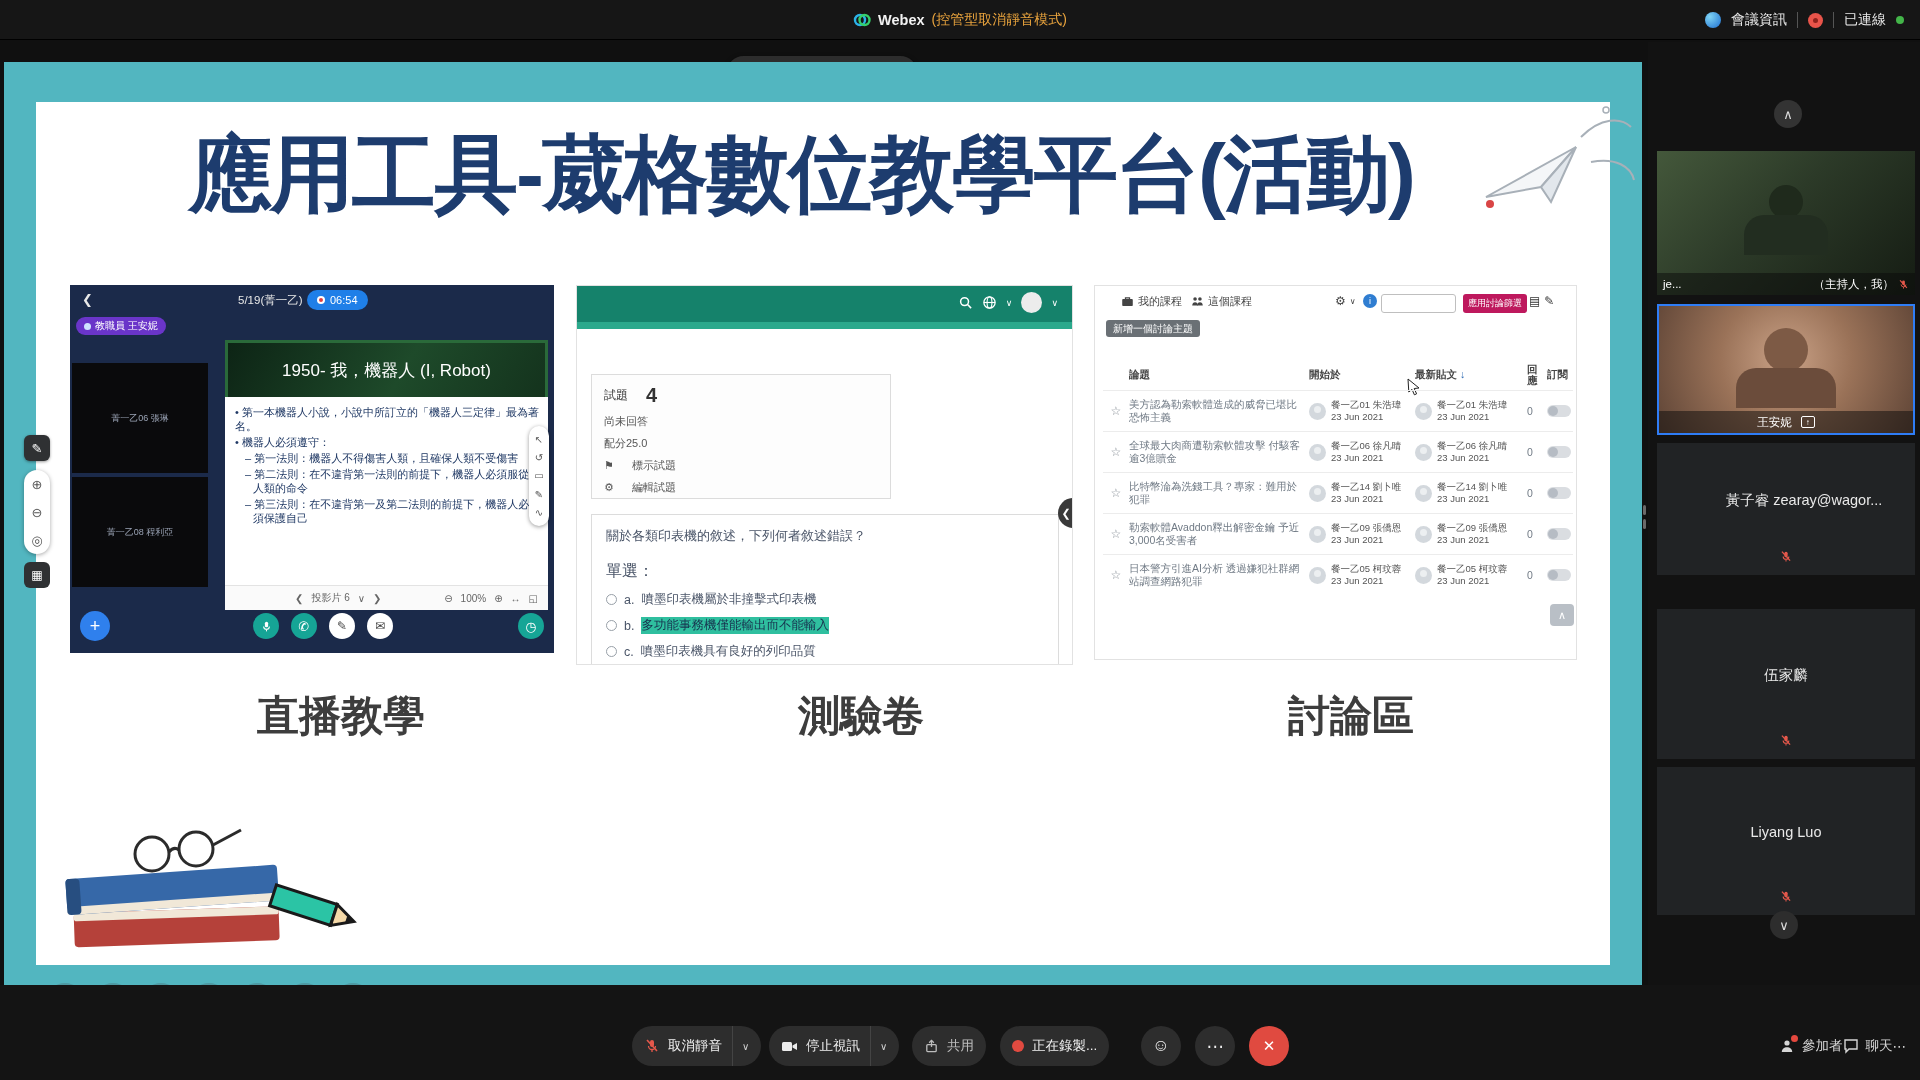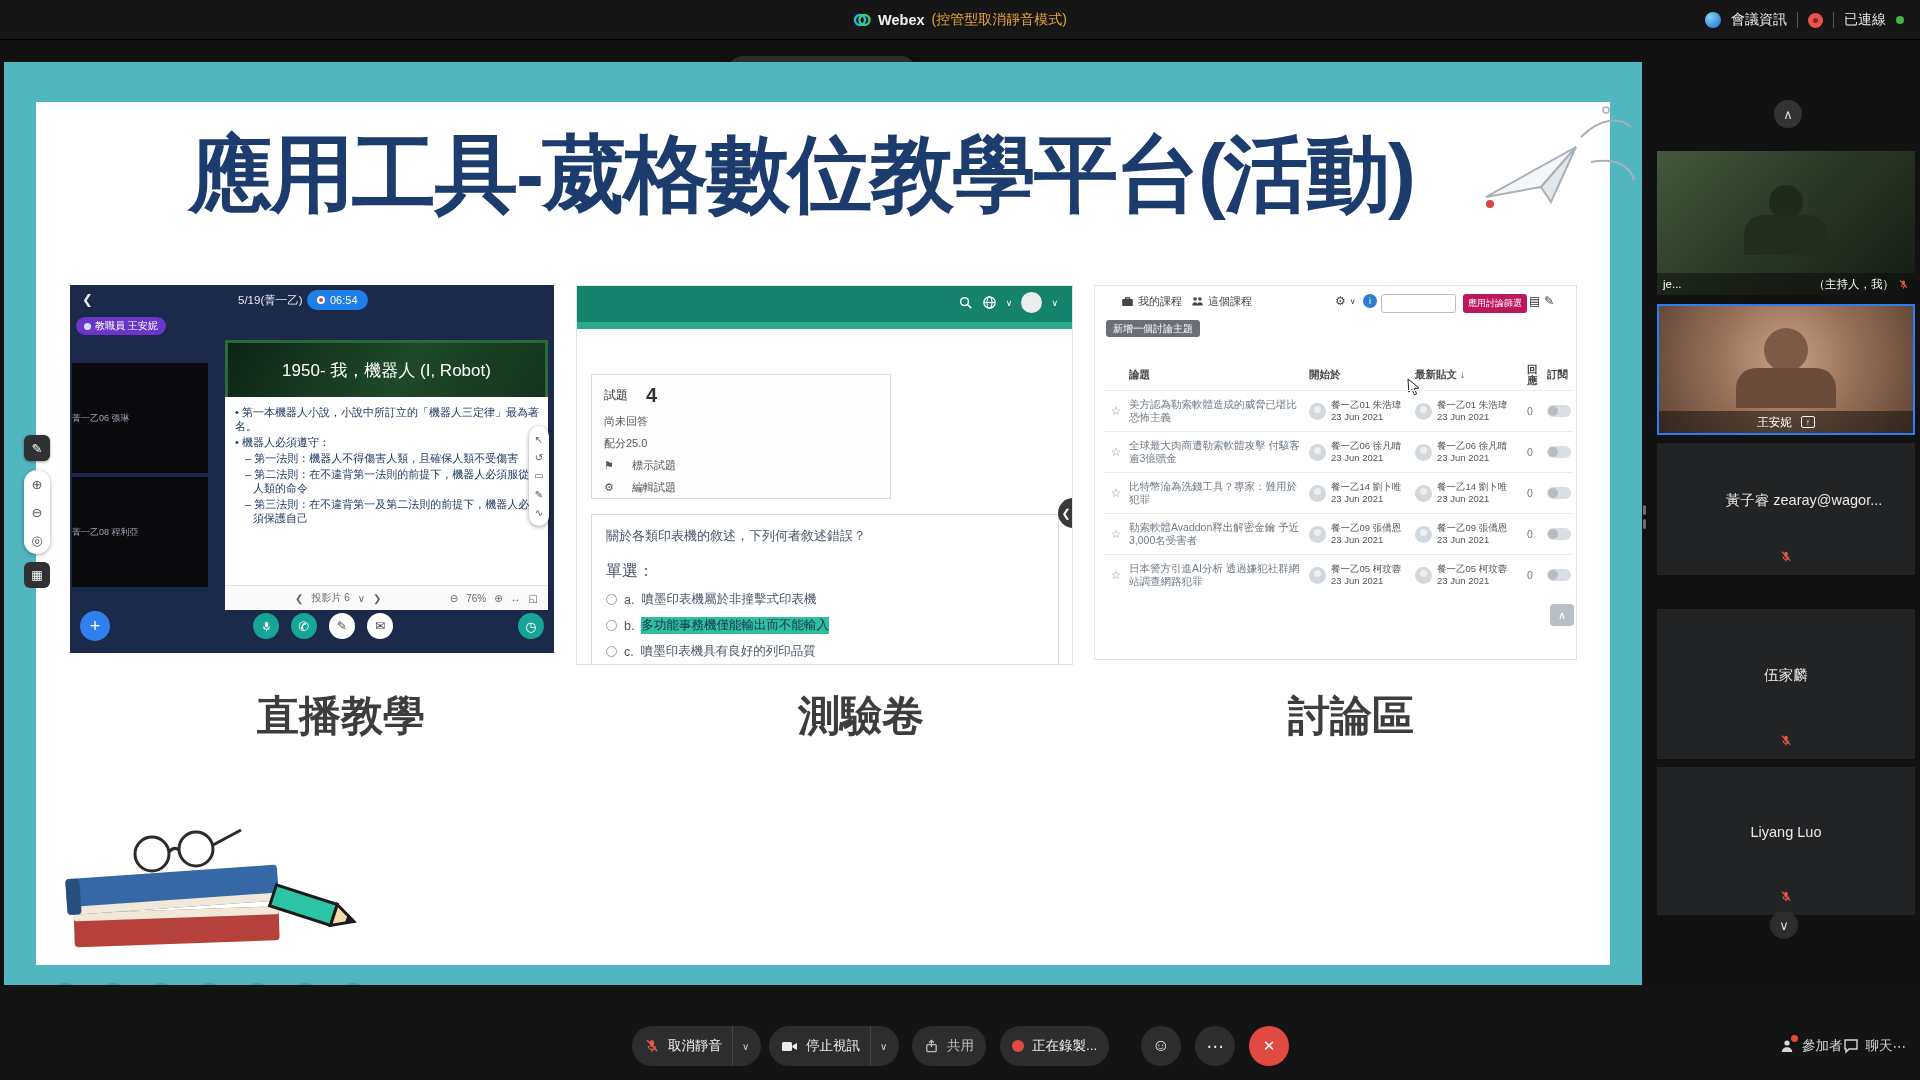--- a/index.html
+++ b/index.html
@@ -38,21 +38,21 @@
 
   
   .shot1{left:34px;top:183px;width:484px;height:368px;background:#1b2a4a;color:#dfe3ee;overflow:hidden;}
   .s1-head{position:absolute;left:0;top:0;width:100%;height:30px;display:flex;align-items:center;}
   .s1-back{position:absolute;left:12px;top:7px;color:#e8e8e8;font-size:13px;}
   .s1-date{position:absolute;left:168px;top:8px;font-size:11.5px;color:#e8e8e8;}
   .s1-timer{position:absolute;left:237px;top:5px;height:20px;padding:0 10px;border-radius:10px;background:#1f7fe8;display:flex;align-items:center;gap:5px;font-size:11px;color:#fff;}
   .s1-timer .dot{width:8px;height:8px;border-radius:50%;background:#e03e3e;border:2px solid #fff;}
   .s1-badge{position:absolute;left:6px;top:32px;height:18px;padding:0 8px;border-radius:9px;background:#6a35c9;color:#fff;font-size:10px;display:flex;align-items:center;gap:4px;}
   .s1-badge .mdot{width:7px;height:7px;border-radius:50%;background:#cfe3ff;}
-  .s1-tile{position:absolute;left:2px;width:136px;height:110px;background:#0a0a0c;display:flex;align-items:center;justify-content:flex-start;color:#9aa3b5;font-size:9px;}
+  .s1-tile{position:absolute;left:2px;width:136px;height:110px;background:#0a0a0c;display:flex;align-items:center;justify-content:center;color:#9aa3b5;font-size:9px;}
   .s1-slide{position:absolute;left:155px;top:55px;width:323px;height:270px;background:#fff;}
   .s1-green{position:absolute;left:0;top:0;width:100%;height:57px;background:linear-gradient(120deg,#0d2415,#1e4a2a 55%,#14331d);display:flex;align-items:center;justify-content:center;color:#fff;font-size:17px;border:3px solid #2a6a3a;border-bottom:none;}
   .s1-body{position:absolute;left:0;top:57px;width:100%;height:188px;padding:8px 8px 0 10px;color:#1f3864;font-size:11px;line-height:14px;}
   .s1-body .b{margin-bottom:2px;}
   .s1-body .law{padding-left:18px;text-indent:-8px;}
   .s1-nav{position:absolute;left:0;top:245px;width:100%;height:25px;background:#fafafa;border-top:1px solid #e3e3e3;color:#666;font-size:10px;display:flex;align-items:center;}
   .s1-nav .mid{position:absolute;left:70px;display:flex;gap:8px;align-items:center;}
   .s1-nav .zoomr{position:absolute;right:10px;display:flex;gap:8px;align-items:center;}
   .mini-tools{position:absolute;left:459px;top:141px;width:20px;height:100px;background:#fff;border-radius:10px;box-shadow:0 1px 4px rgba(0,0,0,.4);display:flex;flex-direction:column;align-items:center;justify-content:space-around;color:#555;font-size:10px;padding:4px 0;}
   .s1-bottom{position:absolute;left:0;bottom:8px;width:100%;height:34px;}
@@ -223,21 +223,21 @@
           </div>
           <div class="s1-nav">
             <span class="mid">
               <span>❮</span>
               <span>投影片 6</span>
               <span>∨</span>
               <span>❯</span>
             </span>
             <span class="zoomr">
               <span>⊖</span>
-              <span>76%</span>
+              <span>100%</span>
               <span>⊕</span>
               <span>↔</span>
               <span>◱</span>
             </span>
           </div>
         </div>
 
         <div class="mini-tools">
           <span>↖</span>
           <span>↺</span>

